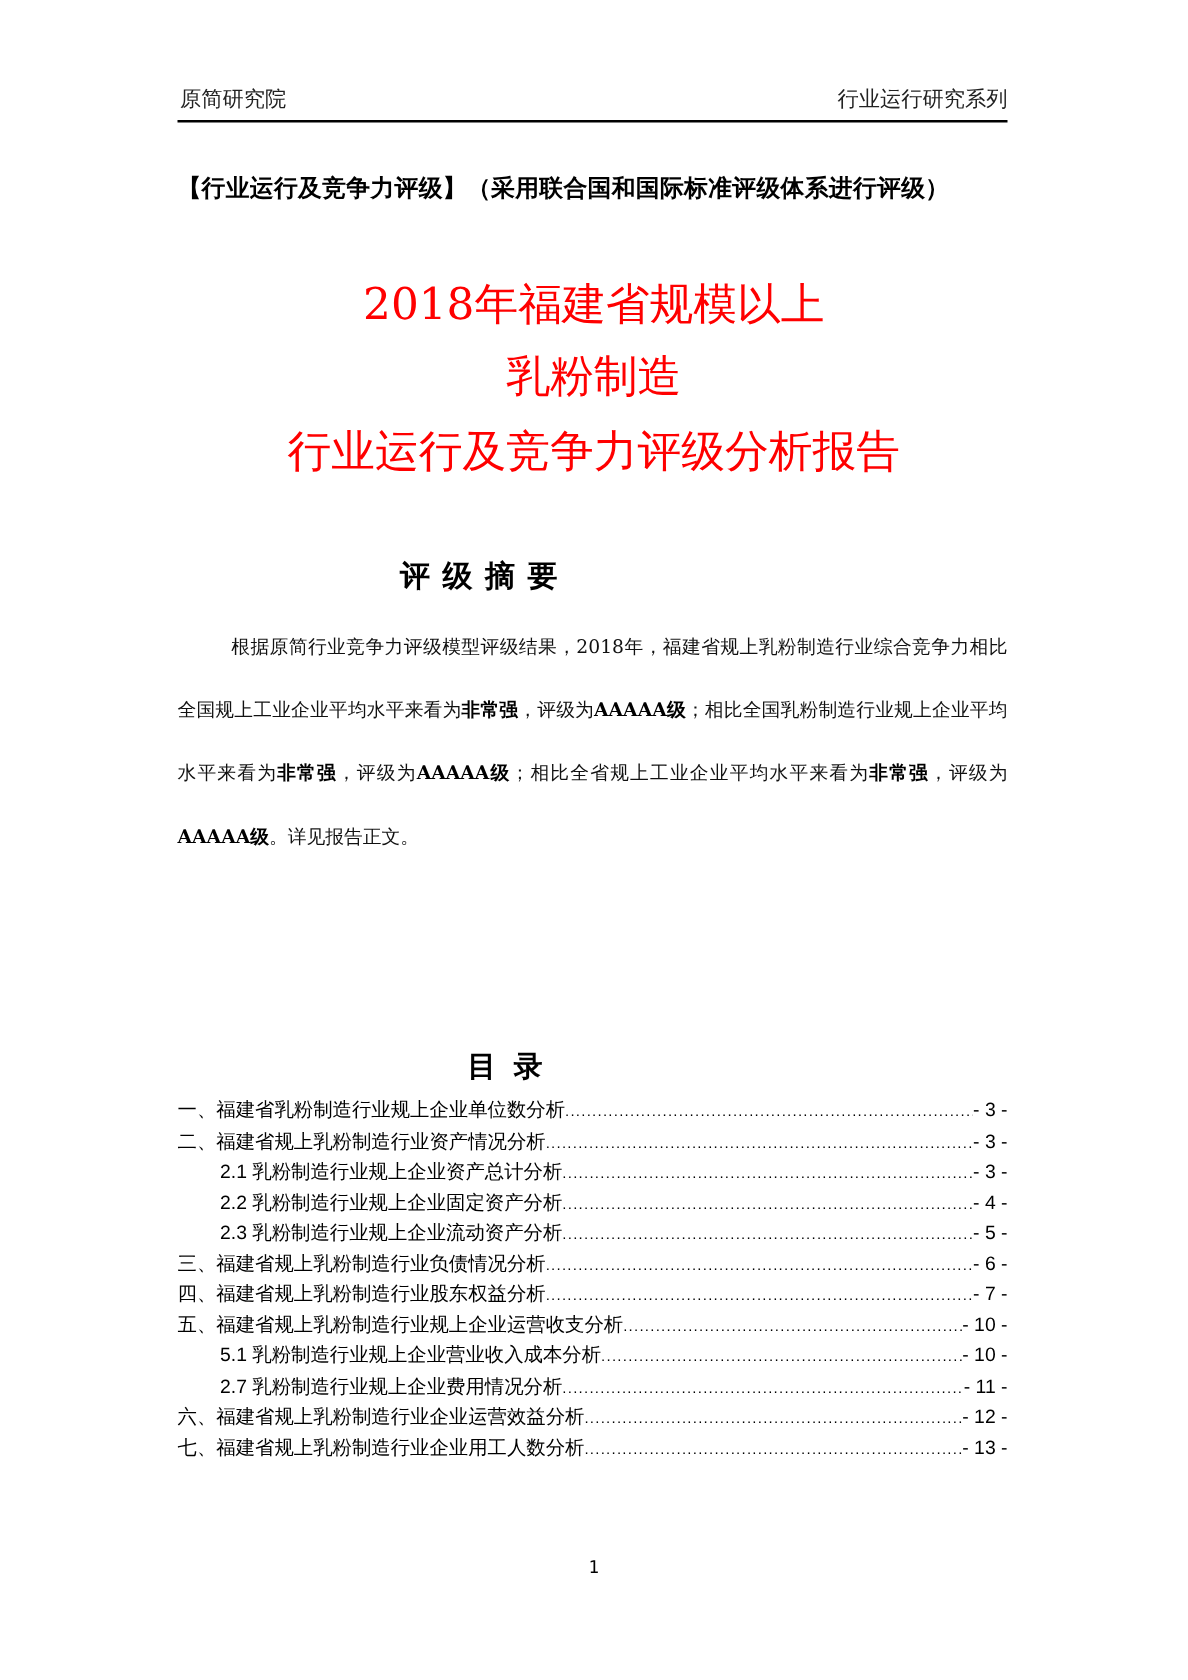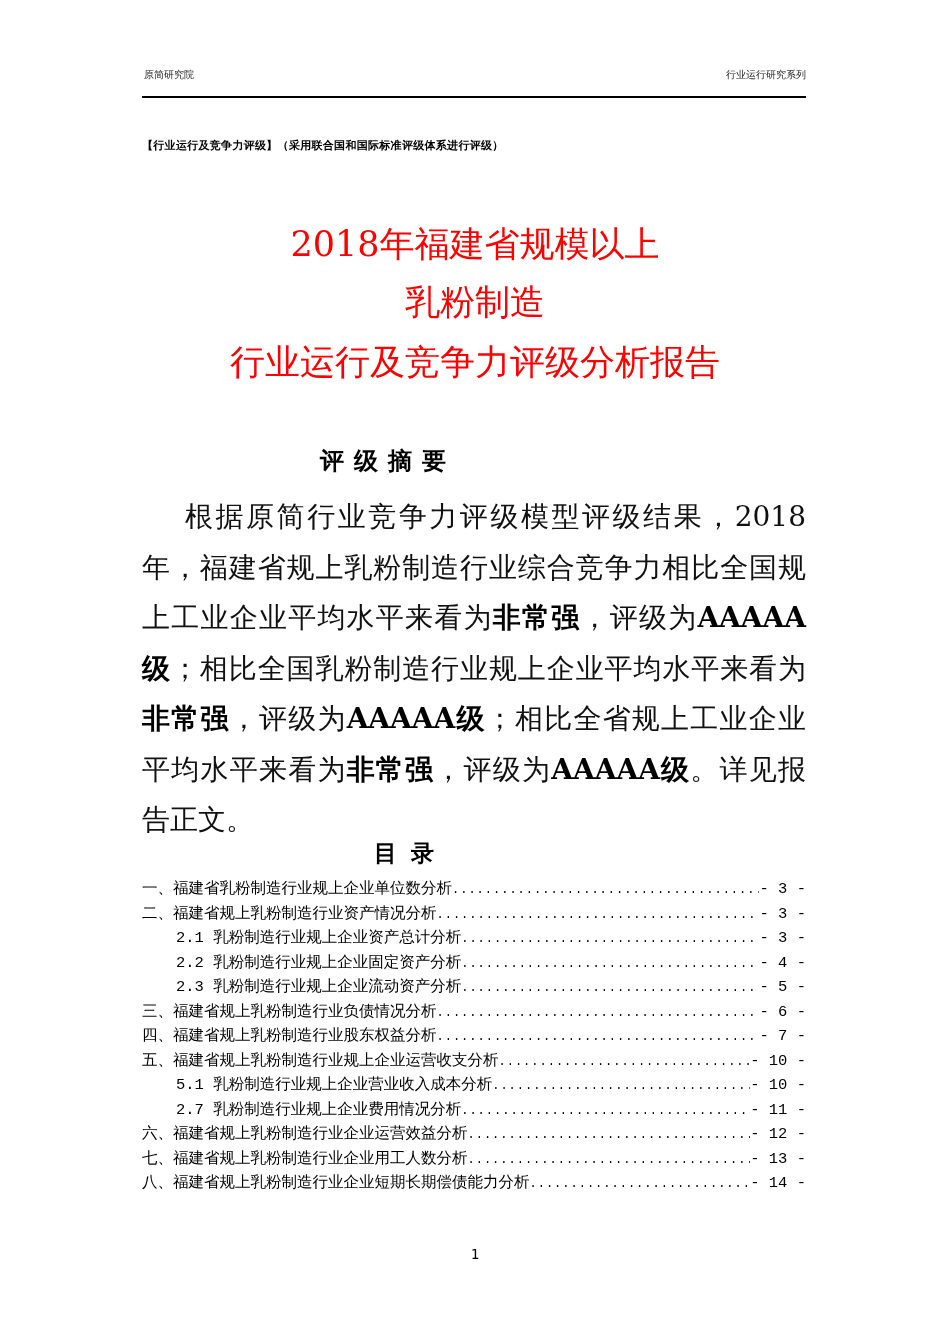--- a/index.html
+++ b/index.html
@@ -1,48 +1,48 @@
 <!DOCTYPE html>
 <html><head>
 <meta charset="utf-8">
 <style>
   html, body { margin: 0; padding: 0; background: #ffffff; }
   body { width: 950px; height: 1344px; position: relative; overflow: hidden;
          font-family: "DejaVu Sans", sans-serif; color: #000; }
   .page { position: absolute; left: 0; top: 0; width: 950px; height: 1344px; }
 
   .header { position: absolute; left: 142px; top: 66px; width: 664px; height: 22px;
-            font-size: 10px; color: #222; }
+            font-size: 17px; color: #222; }
   .header .left { position: absolute; left: 2px; top: 2px; }
   .header .right { position: absolute; right: 0; top: 2px; }
   .header-rule { position: absolute; left: 142px; top: 96px; width: 664px; height: 2px; background: #000; }
 
   .rating-tag { position: absolute; left: 142px; top: 138px; width: 680px;
-                font-family: "DejaVu Serif", serif; font-weight: bold; font-size: 11px; letter-spacing: 0.3px; }
+                font-family: "DejaVu Serif", serif; font-weight: bold; font-size: 19px; letter-spacing: 0.3px; }
 
   .title { position: absolute; left: 0; width: 950px; text-align: center; color: #ff0000;
            font-family: "DejaVu Serif", serif; font-size: 35px; line-height: 44px; }
   .t1 { top: 222px; }
   .t2 { top: 280px; }
   .t3 { top: 340px; }
 
   .summary-title { position: absolute; left: 0; width: 776px; top: 445px; text-align: center;
                    font-family: "DejaVu Sans", sans-serif; font-weight: bold; font-size: 24px; letter-spacing: 10px; }
 
   .summary { position: absolute; left: 142px; top: 492px; width: 664px;
-             font-family: "DejaVu Serif", serif; font-size: 28px; line-height: 50.5px;
+             font-family: "DejaVu Serif", serif; font-size: 15px; line-height: 50.5px;
              text-align: justify; text-indent: 43px; color: #111; }
   .summary b { font-weight: bold; color: #000; }
 
   .toc-title { position: absolute; left: 0; width: 822px; top: 838px; text-align: center;
                font-weight: bold; font-size: 23px; letter-spacing: 14px; }
 
   .toc { position: absolute; left: 142px; top: 878px; width: 664px; }
   .toc-row { display: flex; align-items: baseline; height: 24.5px; font-size: 15.5px;
-             font-family: Liberation Mono, monospace; white-space: nowrap; overflow: hidden; }
+             font-family: Liberation Sans, sans-serif; white-space: nowrap; overflow: hidden; }
   .toc-row.sub { padding-left: 34px; }
   .toc-row .label { flex: 0 0 auto; }
   .toc-row .dots { flex: 1 1 auto; overflow: hidden; font-size: 12px; letter-spacing: 1px; color: #000; }
   .toc-row .dots::before { content: "................................................................................................................................................................................................"; }
   .toc-row .pg { flex: 0 0 auto; }
 
   .page-num { position: absolute; left: 0; width: 950px; top: 1246px; text-align: center;
               font-family: "DejaVu Sans Mono", monospace; font-size: 14px; }
 </style>
 </head>
@@ -122,21 +122,16 @@
     <div class="toc-row">
         <span class="label">六、福建省规上乳粉制造行业企业运营效益分析</span>
         <span class="dots"></span>
         <span class="pg">- 12 -</span>
       </div>
     <div class="toc-row">
         <span class="label">七、福建省规上乳粉制造行业企业用工人数分析</span>
         <span class="dots"></span>
         <span class="pg">- 13 -</span>
       </div>
-    <div class="toc-row">
-        <span class="label">八、福建省规上乳粉制造行业企业短期长期偿债能力分析</span>
-        <span class="dots"></span>
-        <span class="pg">- 14 -</span>
-      </div>
   </div>
 
   <div class="page-num">1</div>
 </div>
 
 </body></html>

